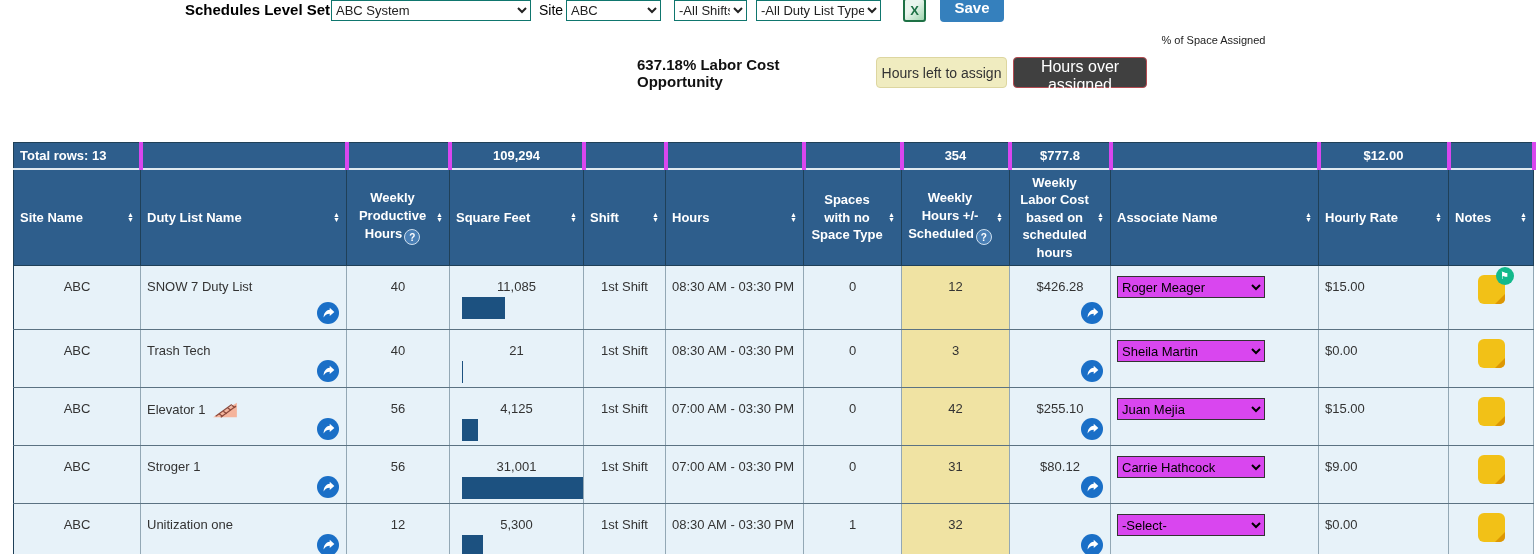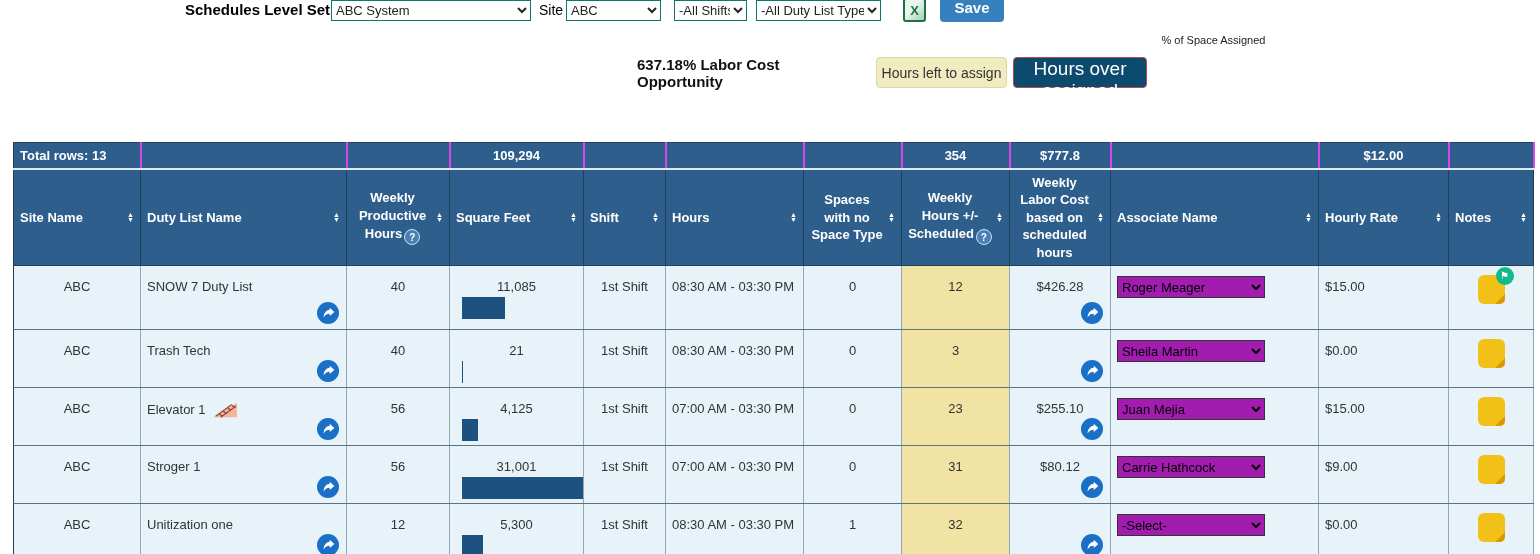--- a/index.html
+++ b/index.html
@@ -26,33 +26,33 @@
   .seg1 { left:25px; width:596px; padding:0 10px; gap:15px; }
   .seg2 { left:637px; width:225px; justify-content:center; font-weight:bold; }
   .wage-input { width:55px; height:29px; border:1px solid #444; border-radius:4px; background:#fff; font-size:14px;
     text-align:center; font-family:"Liberation Sans", sans-serif; }
   .bold-txt { font-weight:bold; white-space:nowrap; }
   .plain-txt { white-space:nowrap; }
   .help-circle { display:inline-flex; width:18px; height:18px; border-radius:50%; background:#2f7ed8; color:#fff;
     font-size:12px; font-weight:bold; align-items:center; justify-content:center; flex:0 0 auto; cursor:pointer; }
   .hours-left-btn { position:absolute; left:876px; top:57px; width:131px; height:31px; background:#f0ecc0;
     border:1px solid #ddd6a0; border-radius:4px; font-size:14px; color:#333; cursor:pointer; }
-  .hours-over-btn { position:absolute; left:1013px; top:57px; width:134px; height:31px; background:#0c4a6e;
-    border:1px solid #b44b51; border-radius:4px; font-size:19px; color:#fff; cursor:pointer; }
+  .hours-over-btn { position:absolute; left:1013px; top:57px; width:134px; height:31px; background:#404040;
+    border:1px solid #b44b51; border-radius:4px; font-size:16px; color:#fff; cursor:pointer; }
   
   .donut-title { position:absolute; left:1130px; top:34px; width:167px; text-align:center; font-size:11px; color:#222; }
   .donut { position:absolute; left:1180px; top:54px; width:67px; height:67px; border-radius:50%; }
   .donut::before { content:''; position:absolute; left:14px; top:14px; width:39px; height:39px; border-radius:50%; background:#fff; }
   .donut-label { position:absolute; left:0; top:0; width:67px; height:67px; display:flex; align-items:center; justify-content:center;
     font-size:12px; font-weight:bold; color:#222; }
   
   .grid { position:absolute; left:13px; top:142px; width:1520px; border-collapse:collapse; table-layout:fixed;
     border:1px solid #1f4058; font-size:13px; }
   .grid thead td, .grid thead th { background:#2e5e8c; color:#fff; }
-  .totals-row td { height:26px; font-weight:bold; font-size:13px; padding:0 6px; border-right:2px solid #d946ef;
+  .totals-row td { height:26px; font-weight:bold; font-size:13px; padding:0 6px; border-right:4px solid #d946ef;
     border-bottom:2px solid #dfe9f0; text-align:center; }
   .totals-row td:first-child { text-align:left; }
   .head-row th { height:94px; vertical-align:middle; padding:4px 6px; border-right:1px solid #1f4058;
     border-bottom:1px solid #1f4058; text-align:center; font-size:13px; cursor:pointer; }
   .hwrap { display:flex; align-items:center; justify-content:space-between; gap:4px; }
   .hlabel { line-height:1.35; }
   .sort-icon { display:flex; flex-direction:column; font-size:7px; line-height:5px; color:#fff; flex:0 0 auto; }
   .head-help { display:inline-flex; width:16px; height:16px; border-radius:50%; border:1px solid #cfe0ef; background:#4a7fb5;
     color:#fff; font-size:10px; font-weight:bold; align-items:center; justify-content:center; margin-left:2px; vertical-align:-3px; }
   .grid tbody td { background:#e7f2f9; border-right:1px solid #93a8b5; border-bottom:1px solid #5b7282;
@@ -61,21 +61,21 @@
   .grid tbody tr:first-child { height:64px; }
   .c-site, .c-wph, .c-shift, .c-spaces, .c-weekly, .c-labor, .c-notes { text-align:center; }
   .c-spaces { color:#4b7bbf; }
   .c-weekly { background:#f0e3a3 !important; color:#222; }
   .c-sqft { padding-left:0; padding-right:0; }
   .sqft-num { text-align:center; }
   .sqft-bar { height:22px; background:#1c5180; margin:3px 0 0 6px; }
   .c-hours, .c-rate { text-align:left; }
   .arrow-btn { position:absolute; right:7px; bottom:5px; width:22px; height:22px; border-radius:50%; background:#1a6fc7;
     border:none; display:flex; align-items:center; justify-content:center; cursor:pointer; padding:0; }
-  .assoc-select { width:148px; height:22px; font-size:13px; border:1px solid #333; background:#a21caf; margin-top:-3px; }
+  .assoc-select { width:148px; height:22px; font-size:13px; border:1px solid #333; background:#d946ef; margin-top:-3px; }
   .c-assoc { padding-left:10px; }
   .stairs-icon { display:inline-block; vertical-align:-4px; margin-left:6px; }
   .note-icon { position:relative; display:inline-block; width:27px; height:29px; background:#f2c117; border-radius:6px;
     margin-top:-4px; cursor:pointer; }
   .note-icon::after { content:''; position:absolute; right:0; bottom:0; width:0; height:0;
     border-left:10px solid transparent; border-bottom:10px solid #dd9704; border-bottom-right-radius:5px; }
   .note-flag { position:absolute; top:-8px; right:-9px; width:18px; height:18px; border-radius:50%; background:#12b98b;
     color:#fff; font-size:10px; line-height:18px; text-align:center; }
 </style>
 </head>
@@ -324,21 +324,21 @@
               </svg>
             </button></td>
           <td class="c-wph">56</td>
           <td class="c-sqft">
             <div class="sqft-num">4,125</div>
             <div class="sqft-bar" style="width: 16px;"></div>
           </td>
           <td class="c-shift">1st Shift</td>
           <td class="c-hours">07:00 AM - 03:30 PM</td>
           <td class="c-spaces">0</td>
-          <td class="c-weekly">23</td>
+          <td class="c-weekly">42</td>
           <td class="c-labor">
             <div>$255.10</div>
             <button class="arrow-btn">
               <svg width="13" height="13" viewBox="0 0 16 16">
                 <path d="M9.5 3.5 L9.5 0.8 L15.2 6 L9.5 11.2 L9.5 8.3 C5.8 8.3 3.5 9.8 2 13 C1.9 8.8 4.5 3.9 9.5 3.5 Z" fill="#fff"></path>
               </svg>
             </button>
           </td>
           <td class="c-assoc"><select class="assoc-select"><option>Juan Mejia</option></select></td>
           <td class="c-rate">$15.00</td>

